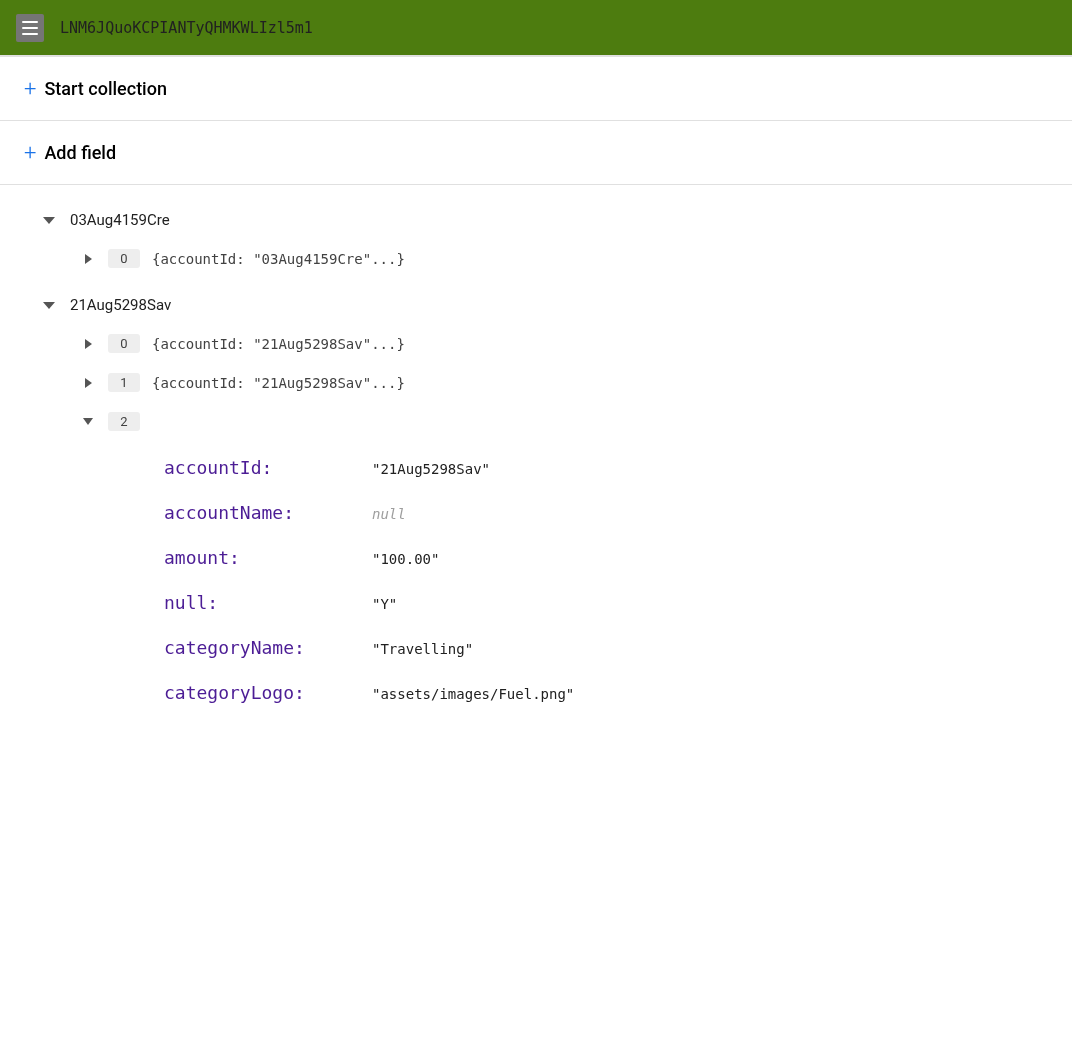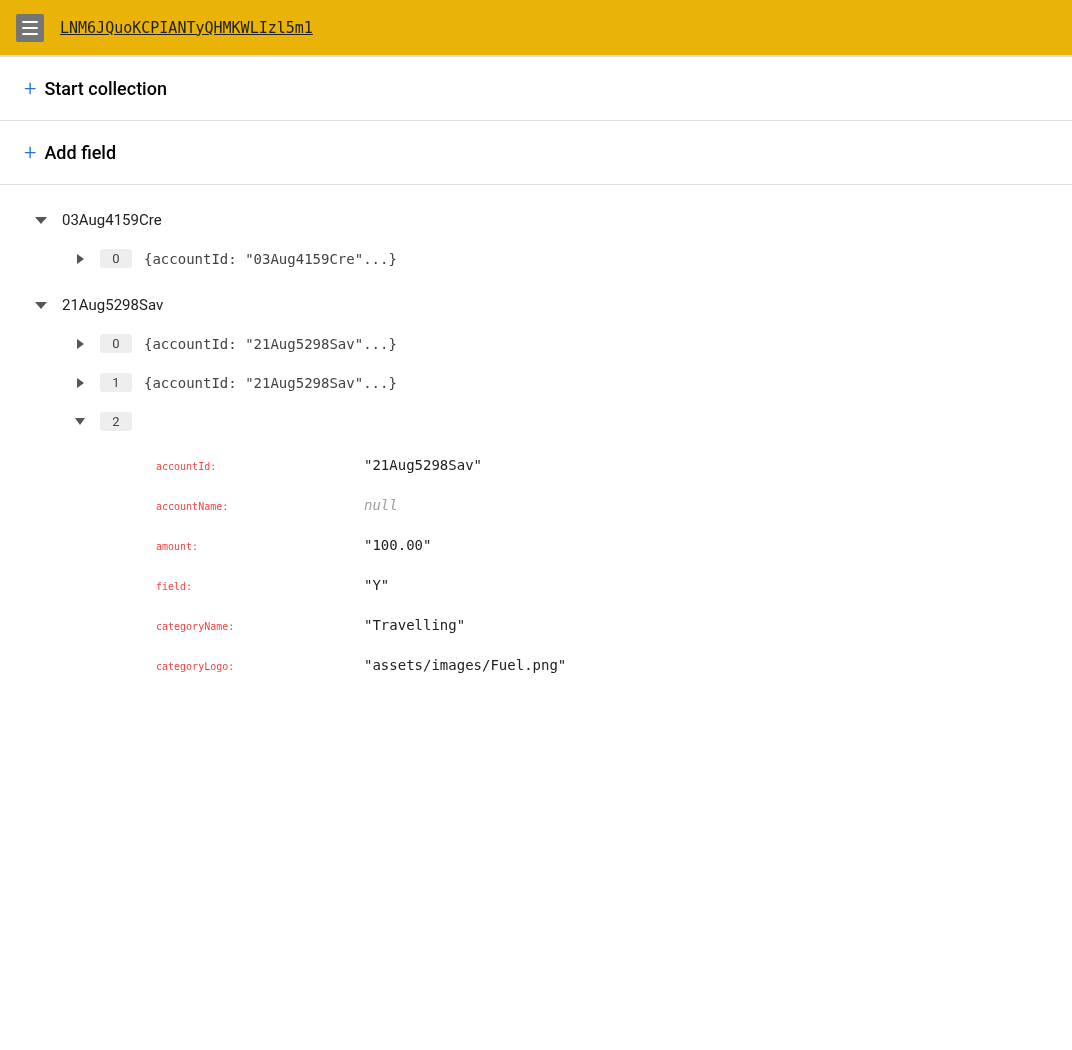--- a/index.html
+++ b/index.html
@@ -15,24 +15,23 @@
       font-size: 14px;
       width: 1072px;
       min-height: 1050px;
     }
 
     .header-bar {
       display: flex;
       align-items: center;
       padding: 0 16px;
       height: 56px;
-      background: #eab308;
+      background: #4d7c0f;
       border-bottom: 1px solid #e0e0e0;
       gap: 16px;
-      text-decoration: underline;
     }
 
     .header-icon {
       width: 28px;
       height: 28px;
       background: #757575;
       border-radius: 2px;
       display: flex;
       align-items: center;
       justify-content: center;
@@ -77,21 +76,21 @@
       font-size: 18px;
       font-weight: 500;
       cursor: pointer;
     }
 
     .content {
       padding: 8px 0;
     }
 
     .collection-item {
-      margin: 8px 8px;
+      margin: 8px 16px;
     }
 
     .collection-header {
       display: flex;
       align-items: center;
       padding: 10px 24px;
       gap: 12px;
       cursor: pointer;
     }
 
@@ -178,22 +177,22 @@
 
     .field-row {
       display: flex;
       padding: 12px 0;
       gap: 8px;
       align-items: baseline;
     }
 
     .field-key {
       font-family: monospace;
-      font-size: 10px;
-      color: #ef4444;
+      font-size: 18px;
+      color: #4c1d95;
       min-width: 200px;
     }
 
     .field-value {
       font-family: monospace;
       font-size: 14px;
       color: #212121;
     }
 
     .field-value.null-val {
@@ -269,21 +268,21 @@
           </div>
           <div class="field-row">
             <span class="field-key">accountName:</span>
             <span class="field-value null-val">null</span>
           </div>
           <div class="field-row">
             <span class="field-key">amount:</span>
             <span class="field-value">"100.00"</span>
           </div>
           <div class="field-row">
-            <span class="field-key">field:</span>
+            <span class="field-key">null:</span>
             <span class="field-value">"Y"</span>
           </div>
           <div class="field-row">
             <span class="field-key">categoryName:</span>
             <span class="field-value">"Travelling"</span>
           </div>
           <div class="field-row">
             <span class="field-key">categoryLogo:</span>
             <span class="field-value">"assets/images/Fuel.png"</span>
           </div>

